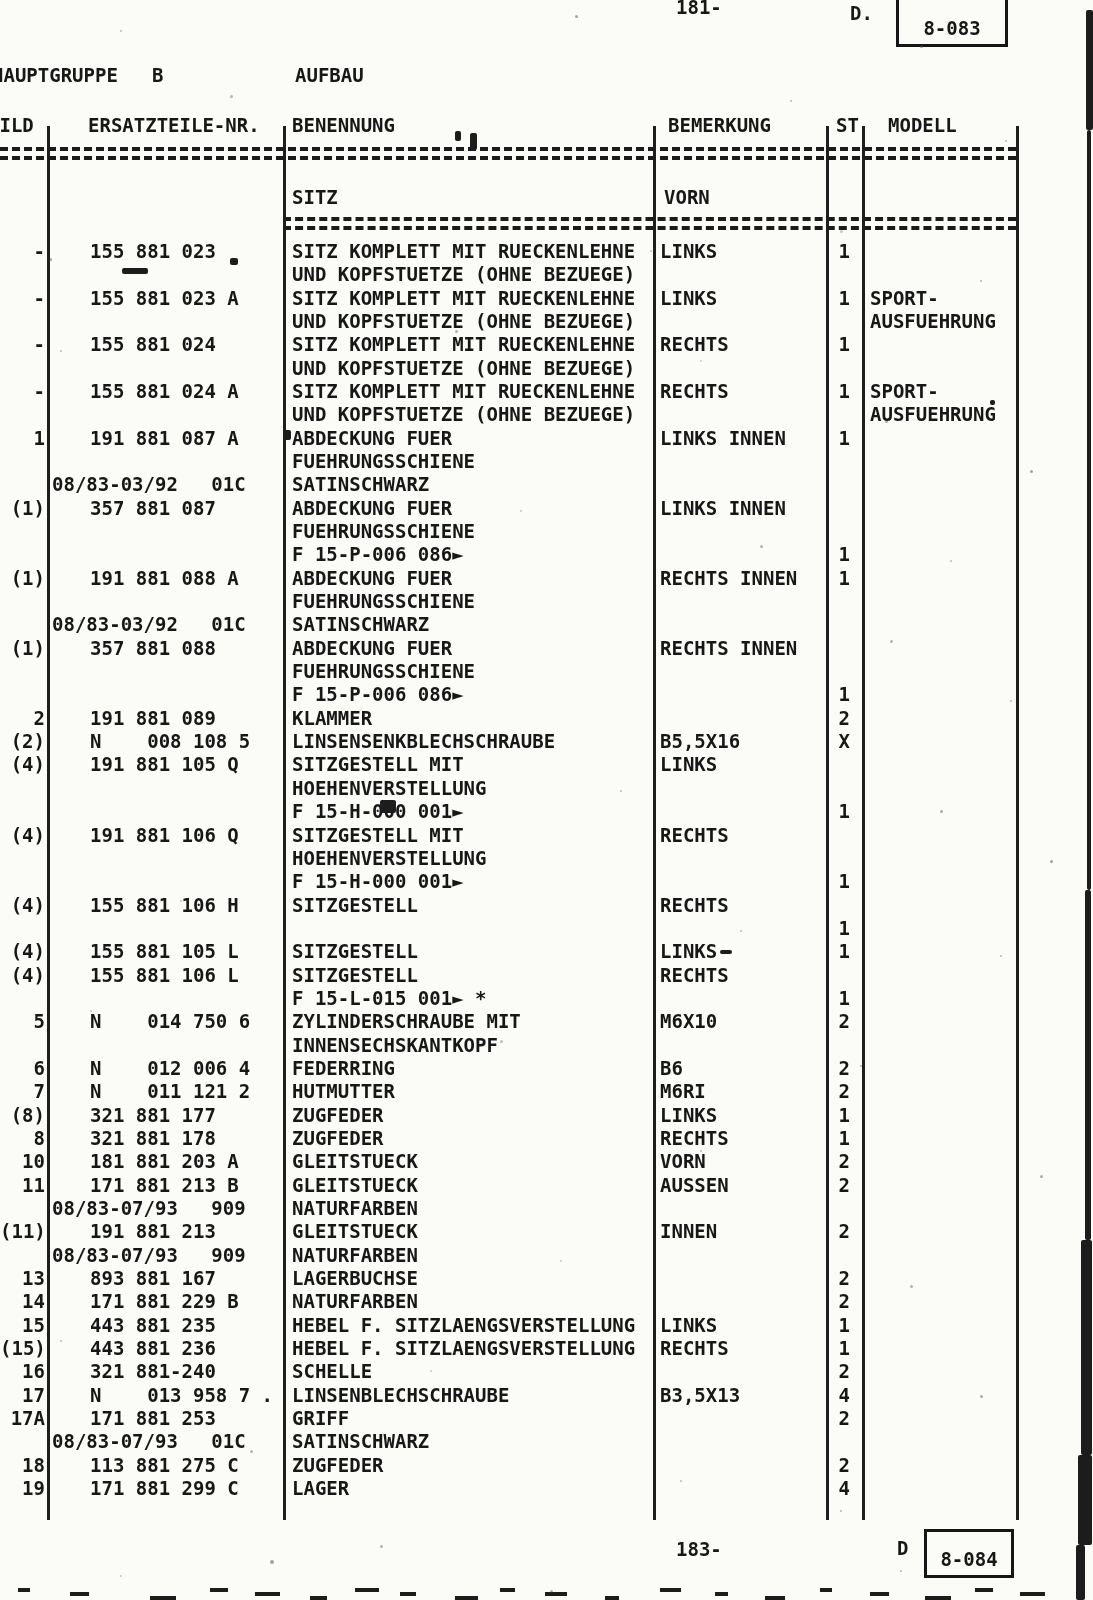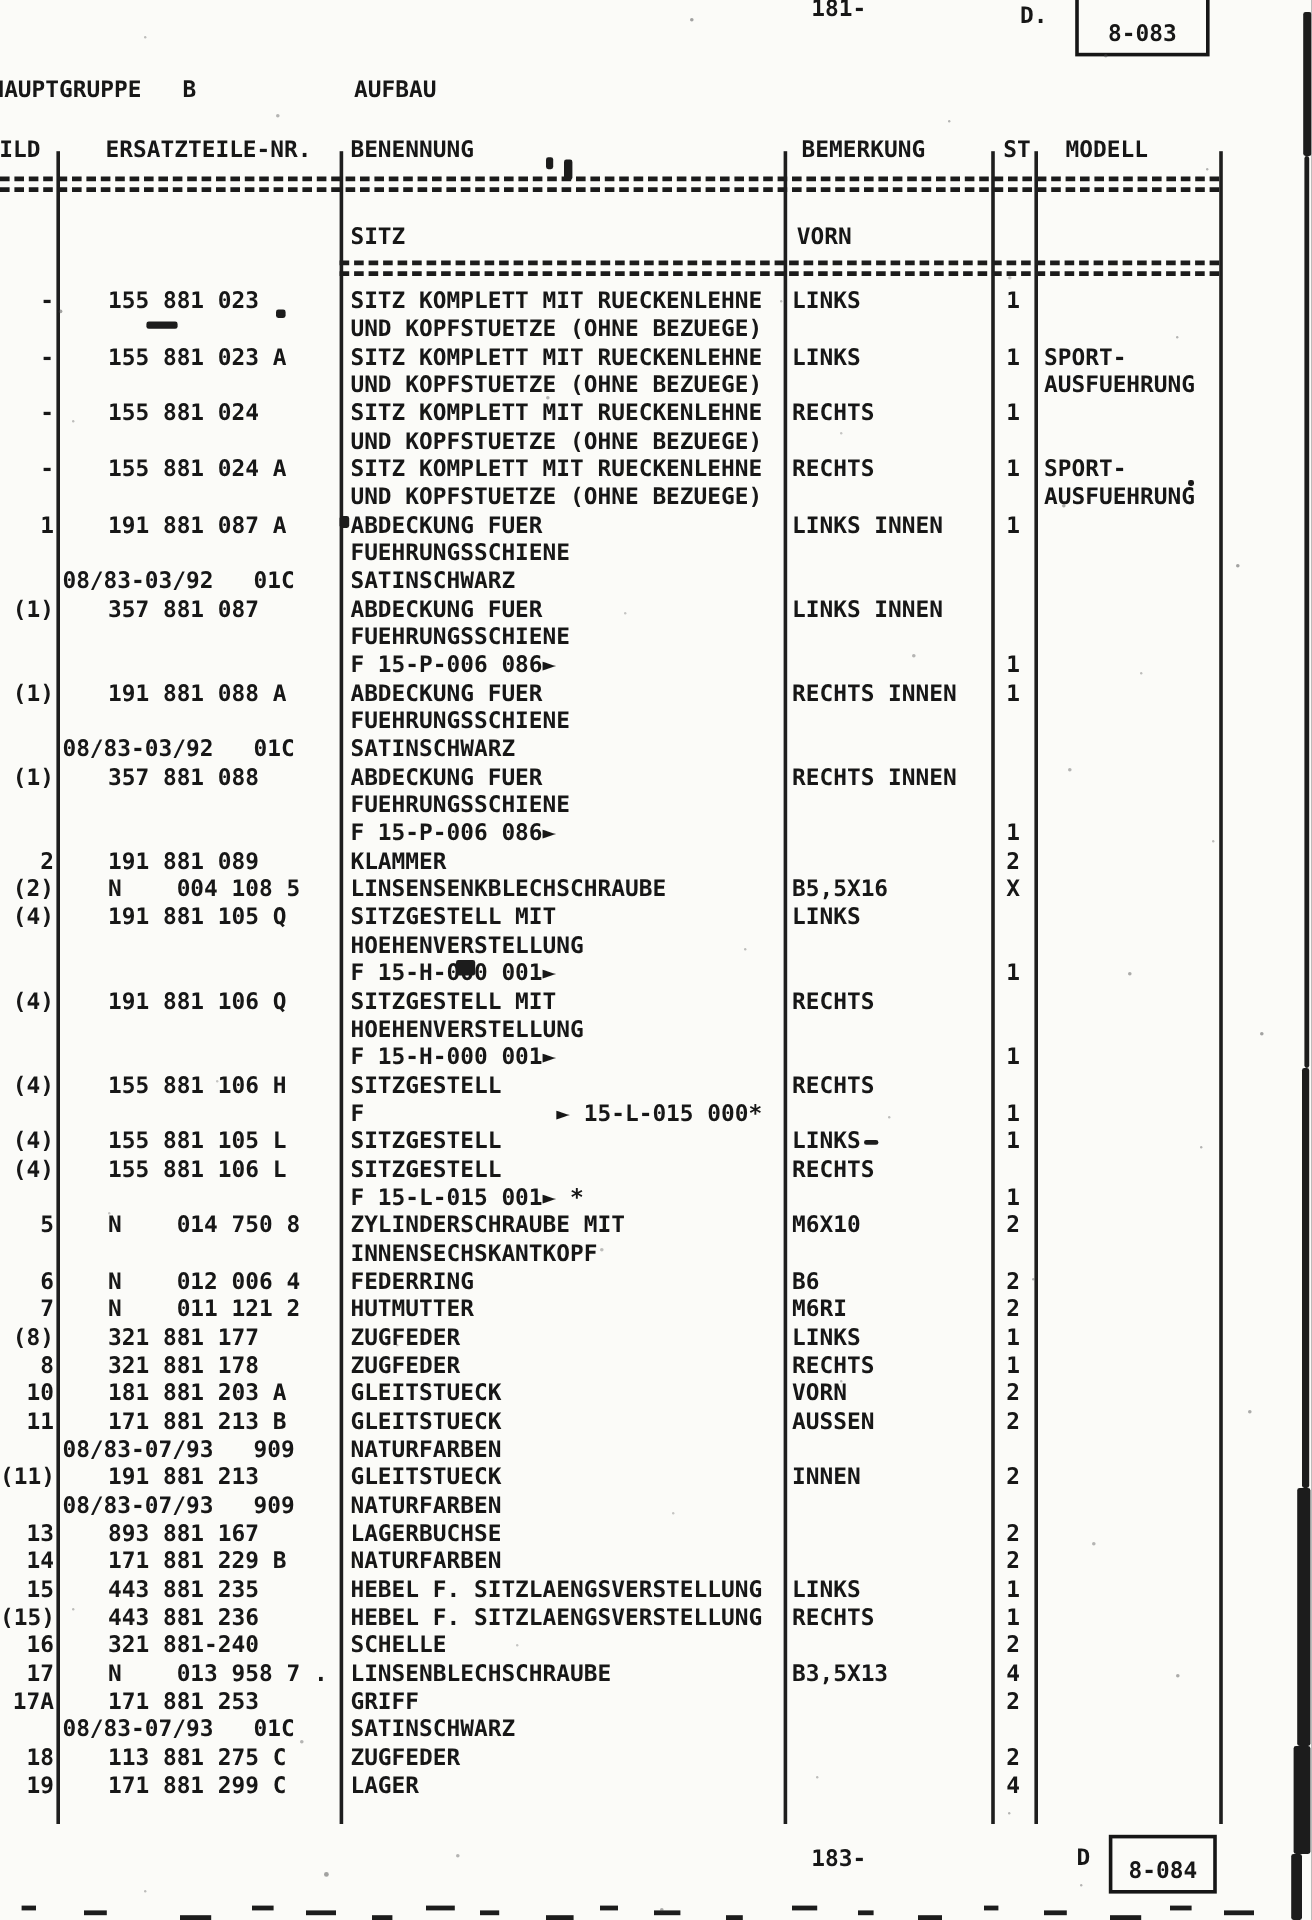--- a/index.html
+++ b/index.html
@@ -74,33 +74,33 @@
       <div class="row" style="top: 496.74px;"><span class="c cb">(1)</span><span class="c cn">357 881 087</span><span class="c ct">ABDECKUNG FUER</span><span class="c cr">LINKS INNEN</span></div>
       <div class="row" style="top: 520.08px;"><span class="c ct">FUEHRUNGSSCHIENE</span></div>
       <div class="row" style="top: 543.42px;"><span class="c ct">F 15-P-006 086►</span><span class="c cs">1</span></div>
       <div class="row" style="top: 566.76px;"><span class="c cb">(1)</span><span class="c cn">191 881 088 A</span><span class="c ct">ABDECKUNG FUER</span><span class="c cr">RECHTS INNEN</span><span class="c cs">1</span></div>
       <div class="row" style="top: 590.1px;"><span class="c ct">FUEHRUNGSSCHIENE</span></div>
       <div class="row" style="top: 613.44px;"><span class="c cn date">08/83-03/92</span><span class="c cc">01C</span><span class="c ct">SATINSCHWARZ</span></div>
       <div class="row" style="top: 636.78px;"><span class="c cb">(1)</span><span class="c cn">357 881 088</span><span class="c ct">ABDECKUNG FUER</span><span class="c cr">RECHTS INNEN</span></div>
       <div class="row" style="top: 660.12px;"><span class="c ct">FUEHRUNGSSCHIENE</span></div>
       <div class="row" style="top: 683.46px;"><span class="c ct">F 15-P-006 086►</span><span class="c cs">1</span></div>
       <div class="row" style="top: 706.8px;"><span class="c cb">2</span><span class="c cn">191 881 089</span><span class="c ct">KLAMMER</span><span class="c cs">2</span></div>
-      <div class="row" style="top: 730.14px;"><span class="c cb">(2)</span><span class="c cn">N    004 108 5</span><span class="c ct">LINSENSENKBLECHSCHRAUBE</span><span class="c cr">B5,5X16</span><span class="c cs">X</span></div>
+      <div class="row" style="top: 730.14px;"><span class="c cb">(2)</span><span class="c cn">N    008 108 5</span><span class="c ct">LINSENSENKBLECHSCHRAUBE</span><span class="c cr">B5,5X16</span><span class="c cs">X</span></div>
       <div class="row" style="top: 753.48px;"><span class="c cb">(4)</span><span class="c cn">191 881 105 Q</span><span class="c ct">SITZGESTELL MIT</span><span class="c cr">LINKS</span></div>
       <div class="row" style="top: 776.82px;"><span class="c ct">HOEHENVERSTELLUNG</span></div>
       <div class="row" style="top: 800.16px;"><span class="c ct">F 15-H-000 001►</span><span class="c cs">1</span></div>
       <div class="row" style="top: 823.5px;"><span class="c cb">(4)</span><span class="c cn">191 881 106 Q</span><span class="c ct">SITZGESTELL MIT</span><span class="c cr">RECHTS</span></div>
       <div class="row" style="top: 846.84px;"><span class="c ct">HOEHENVERSTELLUNG</span></div>
       <div class="row" style="top: 870.18px;"><span class="c ct">F 15-H-000 001►</span><span class="c cs">1</span></div>
       <div class="row" style="top: 893.52px;"><span class="c cb">(4)</span><span class="c cn">155 881 106 H</span><span class="c ct">SITZGESTELL</span><span class="c cr">RECHTS</span></div>
-      <div class="row" style="top: 916.86px;"><span class="c ct">F              ► 15-L-015 000*</span><span class="c cs">1</span></div>
+      <div class="row" style="top: 916.86px;"><span class="c cs">1</span></div>
       <div class="row" style="top: 940.2px;"><span class="c cb">(4)</span><span class="c cn">155 881 105 L</span><span class="c ct">SITZGESTELL</span><span class="c cr">LINKS</span><span class="c cs">1</span></div>
       <div class="row" style="top: 963.54px;"><span class="c cb">(4)</span><span class="c cn">155 881 106 L</span><span class="c ct">SITZGESTELL</span><span class="c cr">RECHTS</span></div>
       <div class="row" style="top: 986.88px;"><span class="c ct">F 15-L-015 001► *</span><span class="c cs">1</span></div>
-      <div class="row" style="top: 1010.22px;"><span class="c cb">5</span><span class="c cn">N    014 750 8</span><span class="c ct">ZYLINDERSCHRAUBE MIT</span><span class="c cr">M6X10</span><span class="c cs">2</span></div>
+      <div class="row" style="top: 1010.22px;"><span class="c cb">5</span><span class="c cn">N    014 750 6</span><span class="c ct">ZYLINDERSCHRAUBE MIT</span><span class="c cr">M6X10</span><span class="c cs">2</span></div>
       <div class="row" style="top: 1033.56px;"><span class="c ct">INNENSECHSKANTKOPF</span></div>
       <div class="row" style="top: 1056.9px;"><span class="c cb">6</span><span class="c cn">N    012 006 4</span><span class="c ct">FEDERRING</span><span class="c cr">B6</span><span class="c cs">2</span></div>
       <div class="row" style="top: 1080.24px;"><span class="c cb">7</span><span class="c cn">N    011 121 2</span><span class="c ct">HUTMUTTER</span><span class="c cr">M6RI</span><span class="c cs">2</span></div>
       <div class="row" style="top: 1103.58px;"><span class="c cb">(8)</span><span class="c cn">321 881 177</span><span class="c ct">ZUGFEDER</span><span class="c cr">LINKS</span><span class="c cs">1</span></div>
       <div class="row" style="top: 1126.92px;"><span class="c cb">8</span><span class="c cn">321 881 178</span><span class="c ct">ZUGFEDER</span><span class="c cr">RECHTS</span><span class="c cs">1</span></div>
       <div class="row" style="top: 1150.26px;"><span class="c cb">10</span><span class="c cn">181 881 203 A</span><span class="c ct">GLEITSTUECK</span><span class="c cr">VORN</span><span class="c cs">2</span></div>
       <div class="row" style="top: 1173.6px;"><span class="c cb">11</span><span class="c cn">171 881 213 B</span><span class="c ct">GLEITSTUECK</span><span class="c cr">AUSSEN</span><span class="c cs">2</span></div>
       <div class="row" style="top: 1196.94px;"><span class="c cn date">08/83-07/93</span><span class="c cc">909</span><span class="c ct">NATURFARBEN</span></div>
       <div class="row" style="top: 1220.28px;"><span class="c cb">(11)</span><span class="c cn">191 881 213</span><span class="c ct">GLEITSTUECK</span><span class="c cr">INNEN</span><span class="c cs">2</span></div>
       <div class="row" style="top: 1243.62px;"><span class="c cn date">08/83-07/93</span><span class="c cc">909</span><span class="c ct">NATURFARBEN</span></div>

